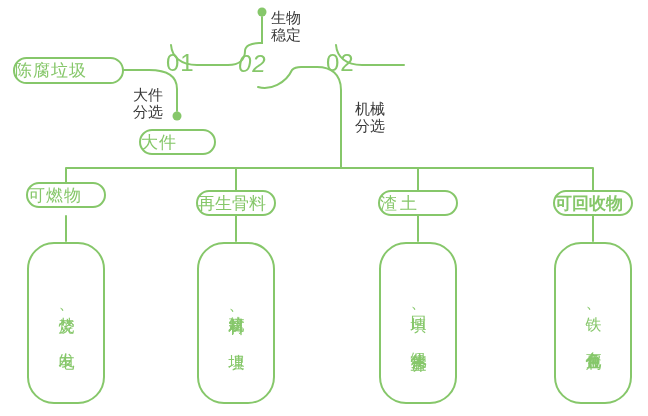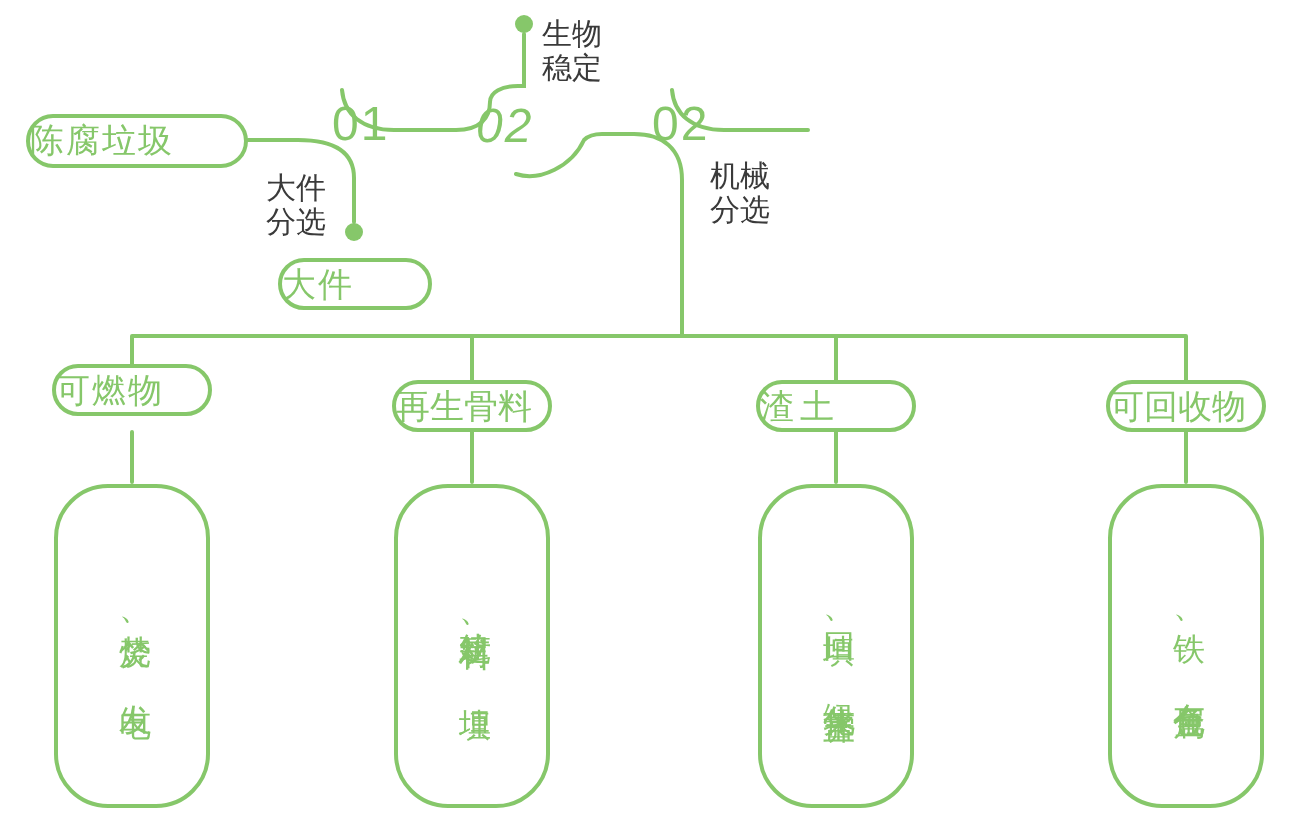--- a/index.html
+++ b/index.html
@@ -44,26 +44,26 @@
     white-space:nowrap;
   }
 
   
   .p-source{left:13px;top:57px;width:111px;height:27px;}
   .num-01{left:166px;top:51px;}
   .num-02{left:238px;top:52px;font-style:italic;}
   .num-03{left:326px;top:51px;}
   .lbl-bulky{left:133px;top:86px;}
   .lbl-bio{left:271px;top:9px;}
-  .lbl-mech{left:355px;top:80px;}
+  .lbl-mech{left:355px;top:100px;}
   .p-bulky{left:139px;top:129px;width:77px;height:26px;}
   .p-cat1{left:26px;top:182px;width:80px;height:26px;}
   .p-cat2{left:196px;top:190px;width:80px;height:26px;letter-spacing:0;}
   .p-cat3{left:378px;top:190px;width:80px;height:26px;letter-spacing:3px;}
-  .p-cat4{left:553px;top:190px;width:80px;height:26px;letter-spacing:0;}
+  .p-cat4{left:553px;top:190px;width:80px;height:26px;letter-spacing:0;font-weight:bold;}
   .b-cat1{left:27px;top:242px;}
   .b-cat2{left:197px;top:242px;}
   .b-cat3{left:379px;top:242px;}
   .b-cat4{left:554px;top:242px;}
 </style>
 </head>
 <body>
 
 <div class="canvas">
 

